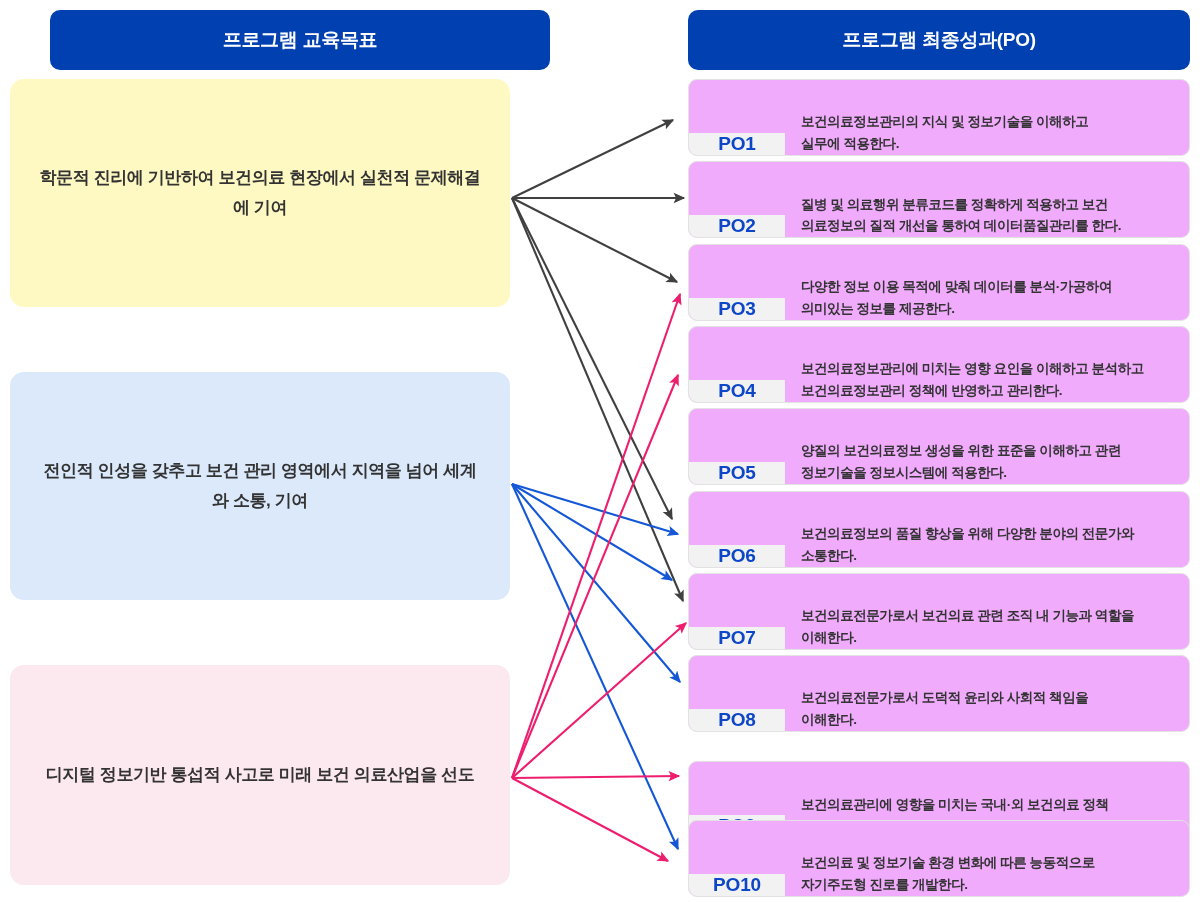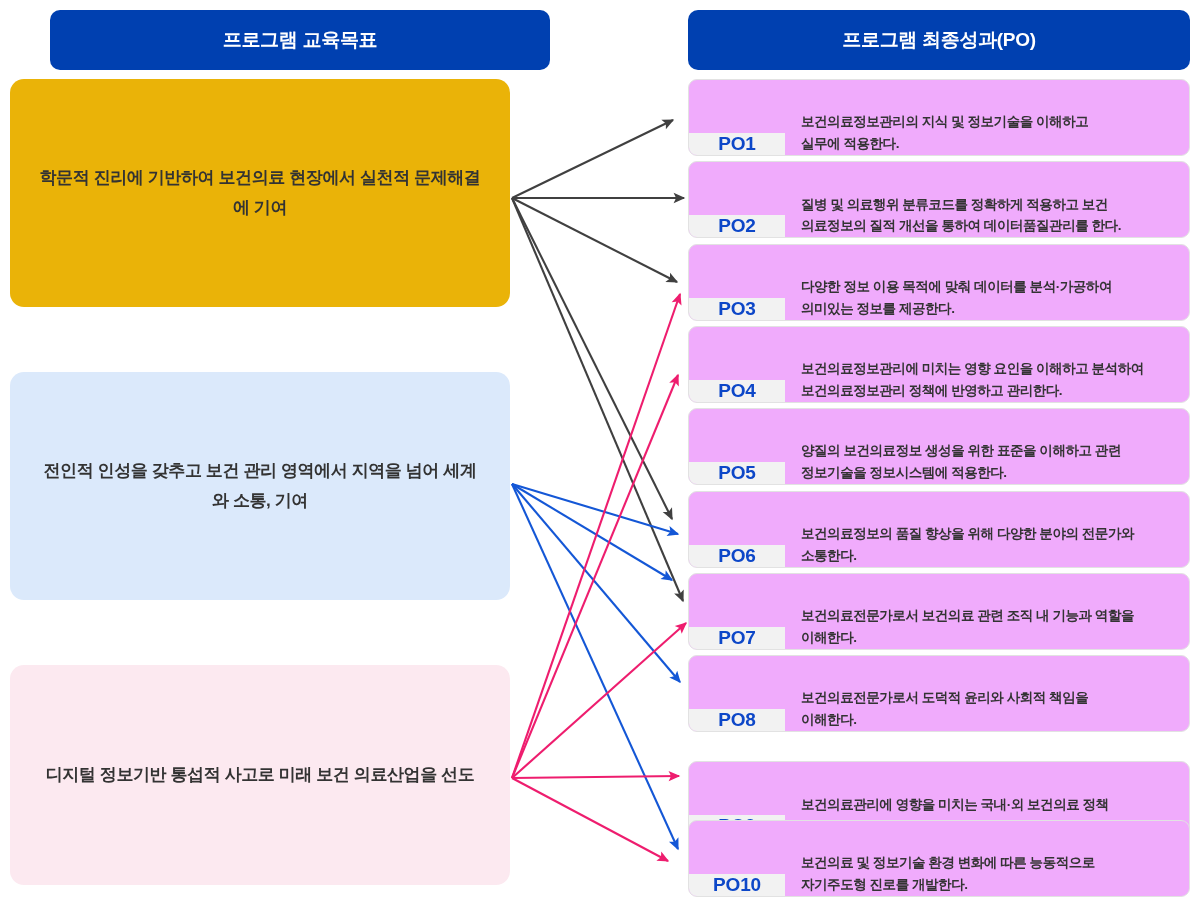--- a/index.html
+++ b/index.html
@@ -37,21 +37,21 @@
     align-items: center;
     justify-content: center;
     text-align: center;
     color: #333333;
     font-size: 17px;
     font-weight: 700;
     line-height: 1.75;
     letter-spacing: -0.4px;
     padding: 0 28px;
   }
-  .goal-1 { top: 79px;  height: 228px; background: #eab308; }
+  .goal-1 { top: 79px;  height: 228px; background: #fef9c3; }
   .goal-2 { top: 372px; height: 228px; background: #dbe9fb; }
   .goal-3 { top: 665px; height: 220px; background: #fce9f0; }
 
   
   .po-row {
     position: absolute;
     left: 688px;
     width: 502px;
     height: 77px;
     border: 1px solid #e2e2e2;
@@ -152,21 +152,21 @@
         <div class="po-desc">질병 및 의료행위 분류코드를 정확하게 적용하고 보건
 의료정보의 질적 개선을 통하여 데이터품질관리를 한다.</div>
       </div>
       <div class="po-row" style="top: 243.6px;">
         <div class="po-code">PO3</div>
         <div class="po-desc">다양한 정보 이용 목적에 맞춰 데이터를 분석·가공하여
 의미있는 정보를 제공한다.</div>
       </div>
       <div class="po-row" style="top: 325.9px;">
         <div class="po-code">PO4</div>
-        <div class="po-desc">보건의료정보관리에 미치는 영향 요인을 이해하고 분석하여
+        <div class="po-desc">보건의료정보관리에 미치는 영향 요인을 이해하고 분석하고
 보건의료정보관리 정책에 반영하고 관리한다.</div>
       </div>
       <div class="po-row" style="top: 408.2px;">
         <div class="po-code">PO5</div>
         <div class="po-desc">양질의 보건의료정보 생성을 위한 표준을 이해하고 관련
 정보기술을 정보시스템에 적용한다.</div>
       </div>
       <div class="po-row" style="top: 490.5px;">
         <div class="po-code">PO6</div>
         <div class="po-desc">보건의료정보의 품질 향상을 위해 다양한 분야의 전문가와

